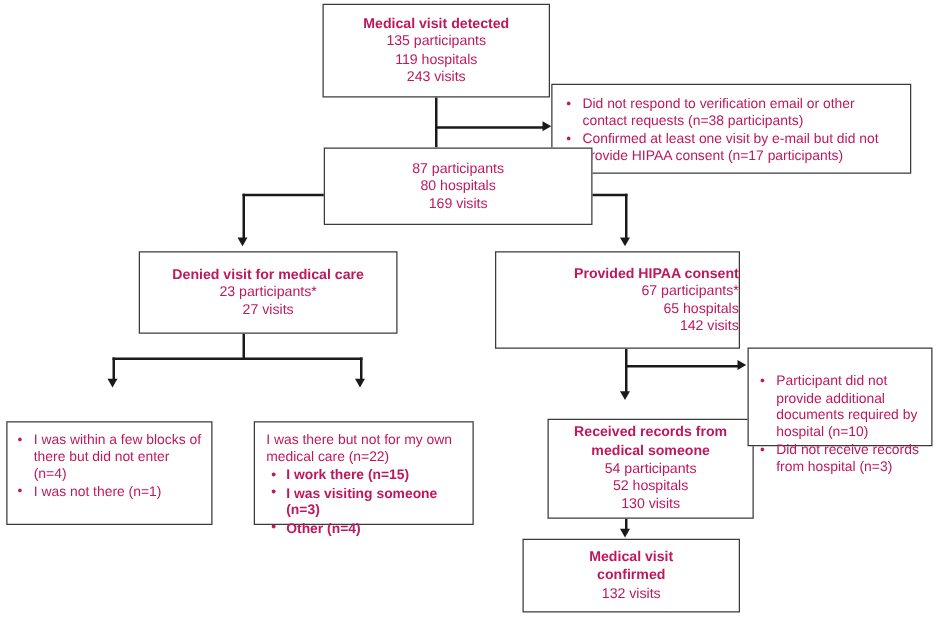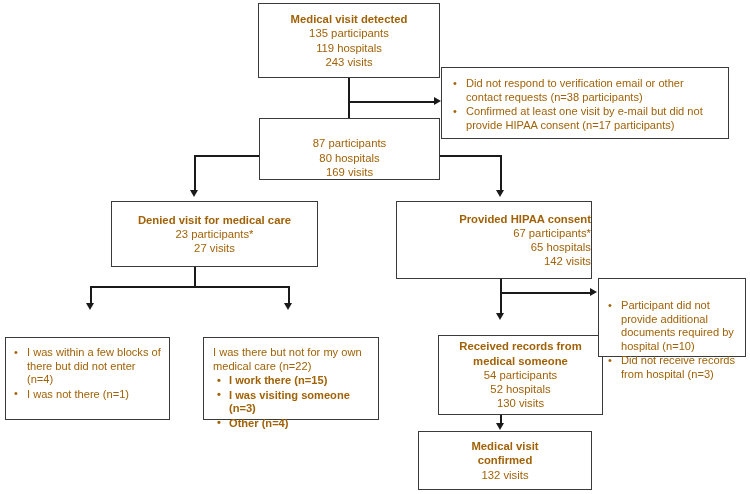--- a/index.html
+++ b/index.html
@@ -6,21 +6,21 @@
     margin: 0;
     padding: 0;
     background: #ffffff;
   }
   #canvas {
     position: relative;
     width: 750px;
     height: 494px;
     background: #ffffff;
     font-family: "Liberation Sans", sans-serif;
-    color: #a16207;
+    color: #be185d;
     overflow: hidden;
   }
   .box {
     position: absolute;
     box-sizing: border-box;
     border: 1.6px solid #3a3a3a;
     background: #ffffff;
     display: flex;
     flex-direction: column;
     justify-content: center;
@@ -150,21 +150,21 @@
     <div class="ln">243 visits</div>
   </div>
 
   <div class="box listbox" style="left:441px; top:67px; width:288px; height:72px; padding:9px 9px 9px 24px;">
     <ul class="bul">
       <li class="b">Did not respond to verification email or other contact requests (n=38 participants)</li>
       <li class="b">Confirmed at least one visit by e-mail but did not provide HIPAA consent (n=17 participants)</li>
     </ul>
   </div>
 
-  <div class="box center" style="left:259px; top:118px; width:181px; height:62px;justify-content:flex-end;">
+  <div class="box center" style="left:259px; top:118px; width:215px; height:62px;">
     <div class="ln">87 participants</div>
     <div class="ln">80 hospitals</div>
     <div class="ln">169 visits</div>
   </div>
 
   <div class="box center" style="left:111px; top:201px; width:207px; height:66px;">
     <div class="ttl">Denied visit for medical care</div>
     <div class="ln">23 participants*</div>
     <div class="ln">27 visits</div>
   </div>

